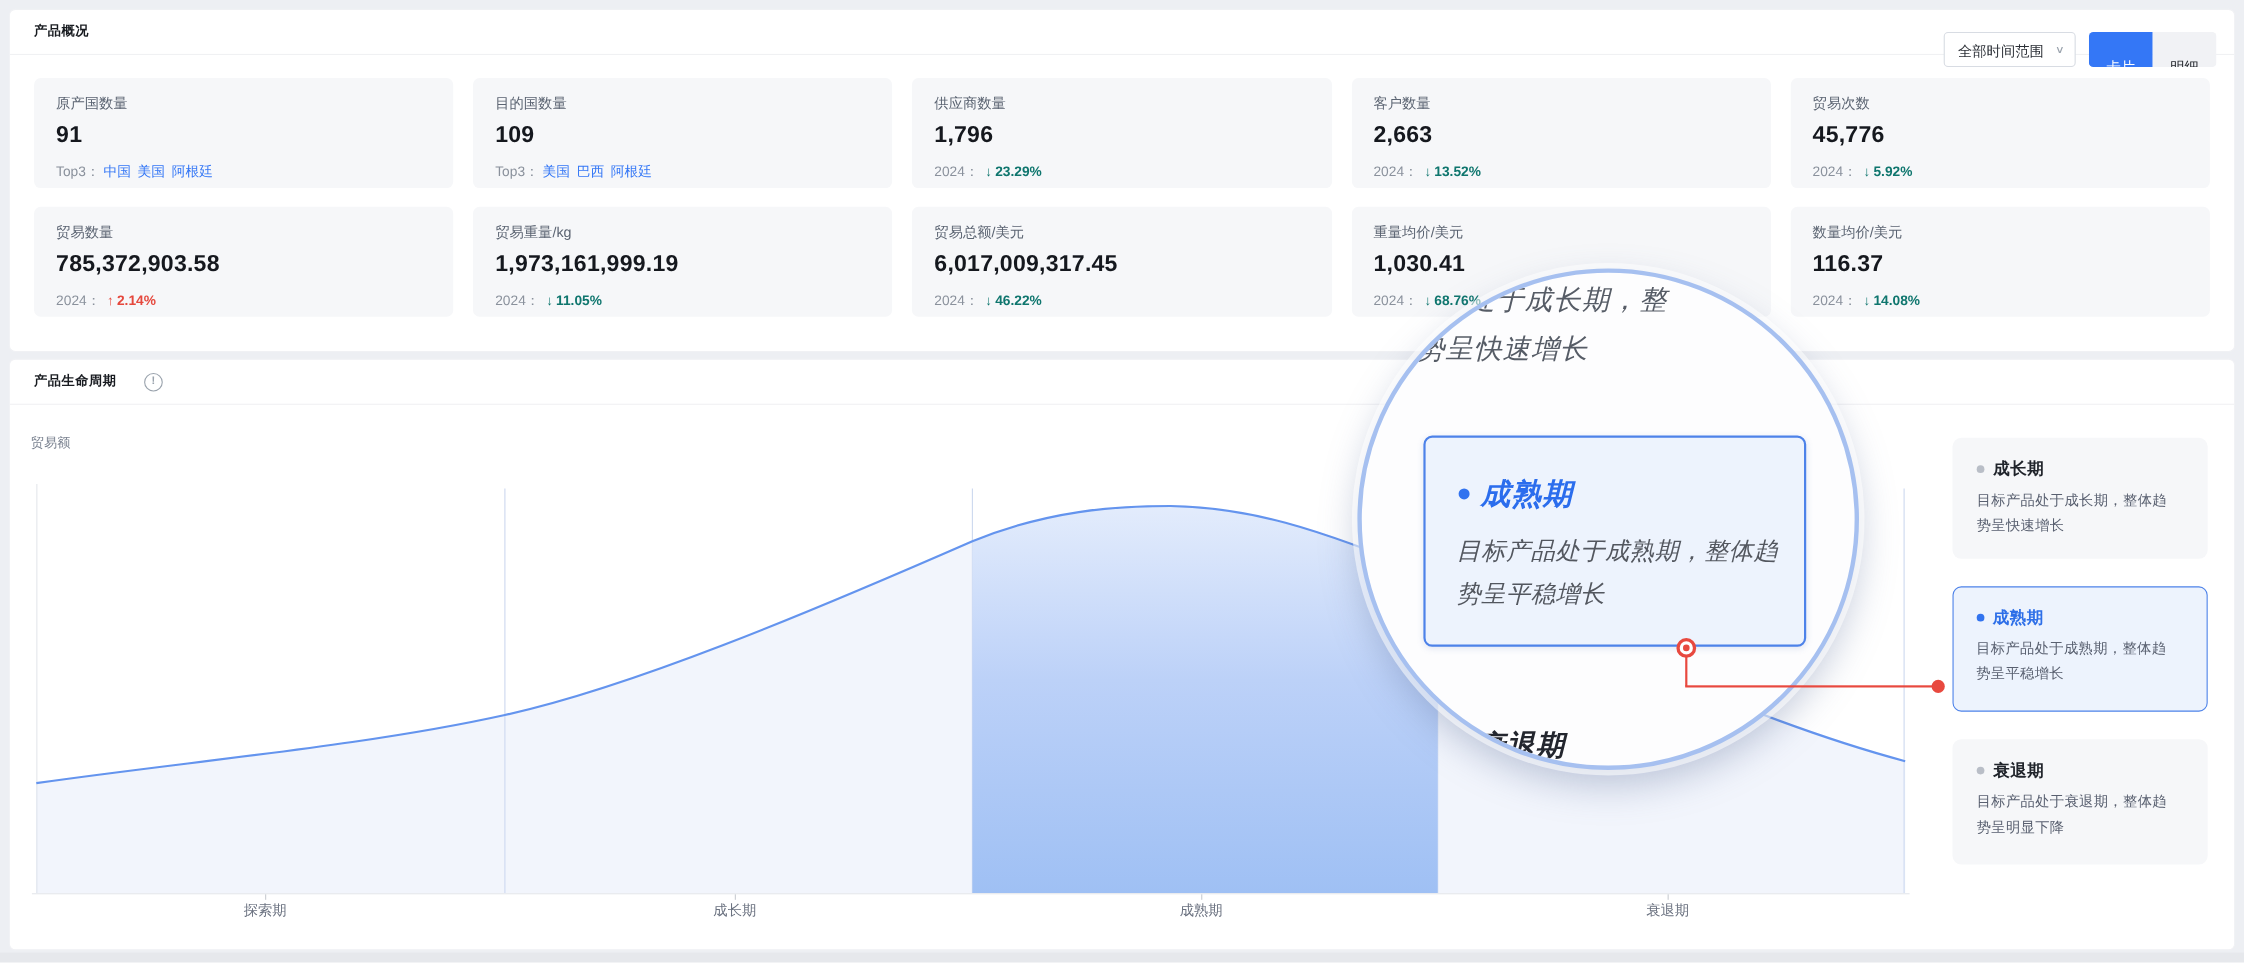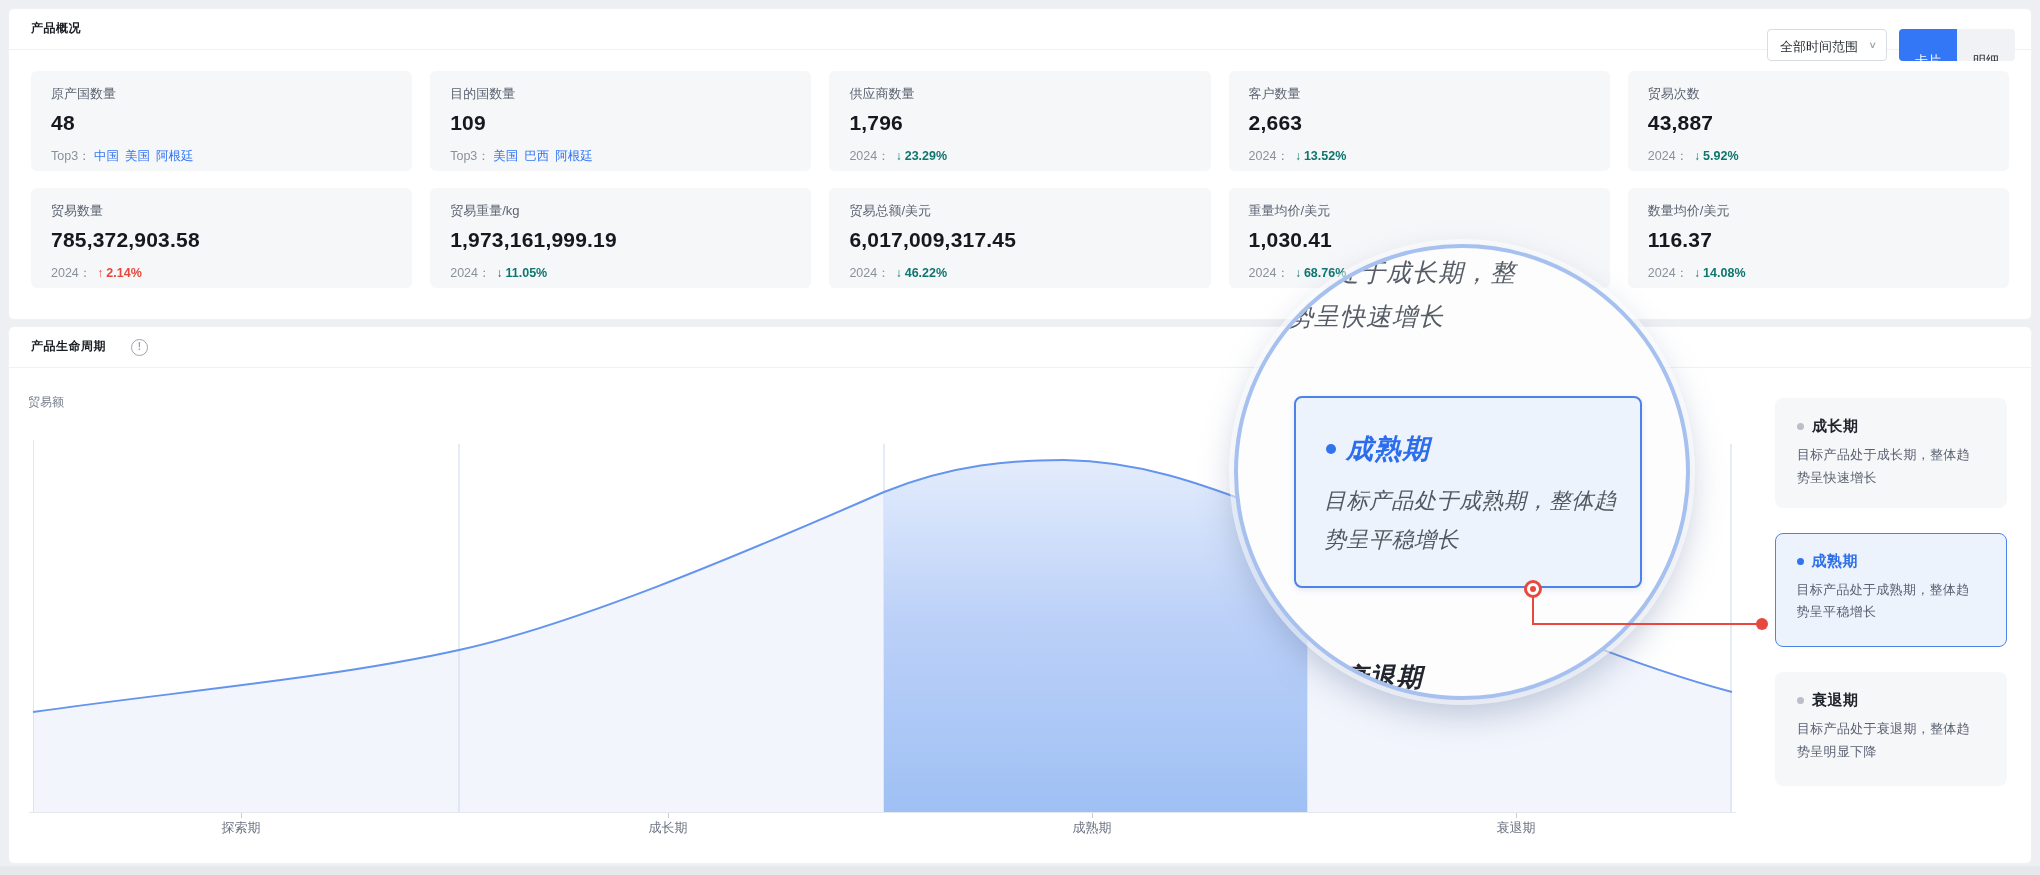--- a/index.html
+++ b/index.html
@@ -87,21 +87,21 @@
     </div>
     <div class="seg">
       <div class="opt sel">卡片</div>
       <div class="opt unsel">明细</div>
     </div>
 
     <div class="grid">
 
       <div class="stat">
         <div class="lbl">原产国数量</div>
-        <div class="val">48</div>
+        <div class="val">91</div>
         <div class="meta">
           <span>Top3：</span>
           <span class="lk">中国</span><span class="lk">美国</span><span class="lk">阿根廷</span>
         </div>
       </div>
 
       <div class="stat">
         <div class="lbl">目的国数量</div>
         <div class="val">109</div>
         <div class="meta">
@@ -121,21 +121,21 @@
       <div class="stat">
         <div class="lbl">客户数量</div>
         <div class="val">2,663</div>
         <div class="meta">
           <span>2024：</span><span class="trend-down"><span class="arrow">↓</span><span>13.52%</span></span>
         </div>
       </div>
 
       <div class="stat">
         <div class="lbl">贸易次数</div>
-        <div class="val">43,887</div>
+        <div class="val">45,776</div>
         <div class="meta">
           <span>2024：</span><span class="trend-down"><span class="arrow">↓</span><span>5.92%</span></span>
         </div>
       </div>
 
       <div class="stat">
         <div class="lbl">贸易数量</div>
         <div class="val">785,372,903.58</div>
         <div class="meta">
           <span>2024：</span><span class="trend-up"><span class="arrow">↑</span><span>2.14%</span></span>

